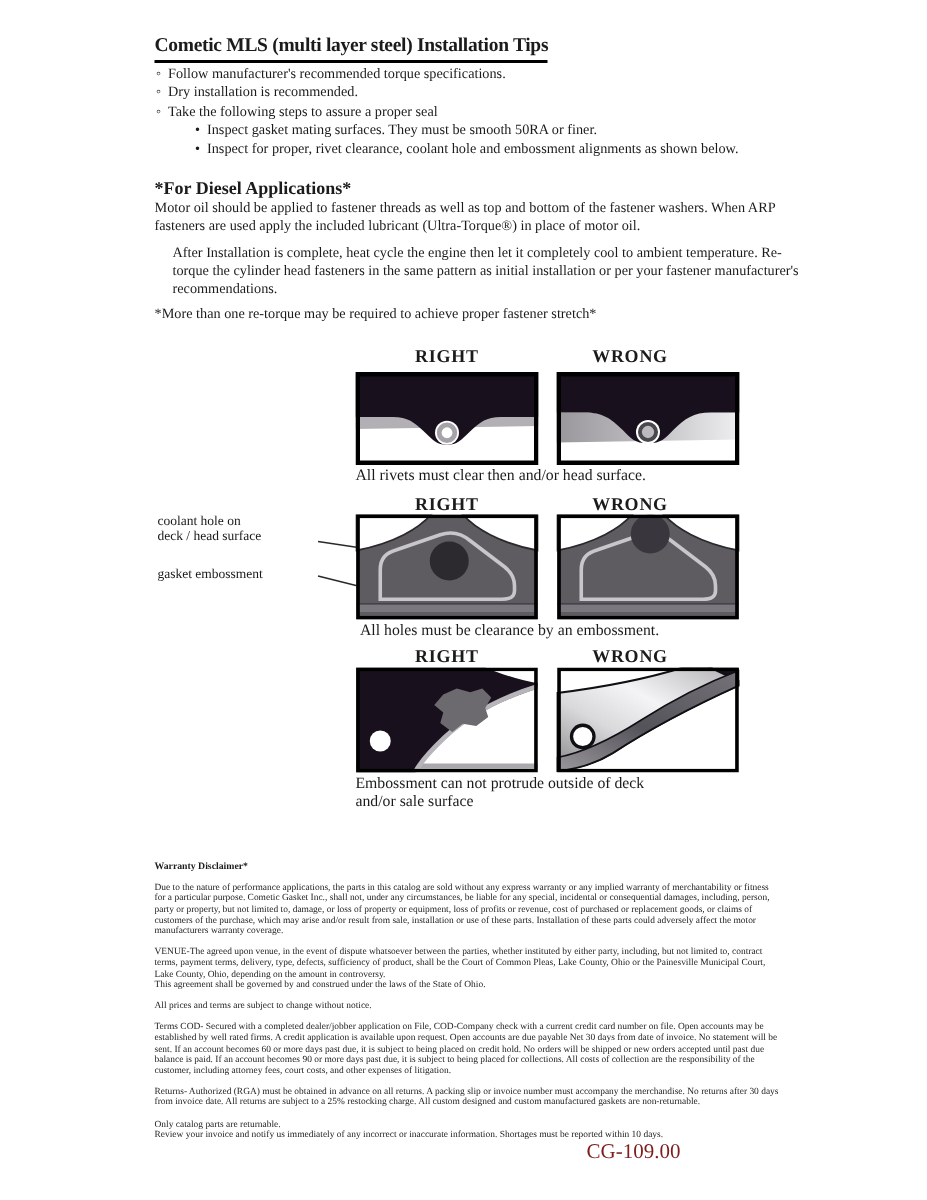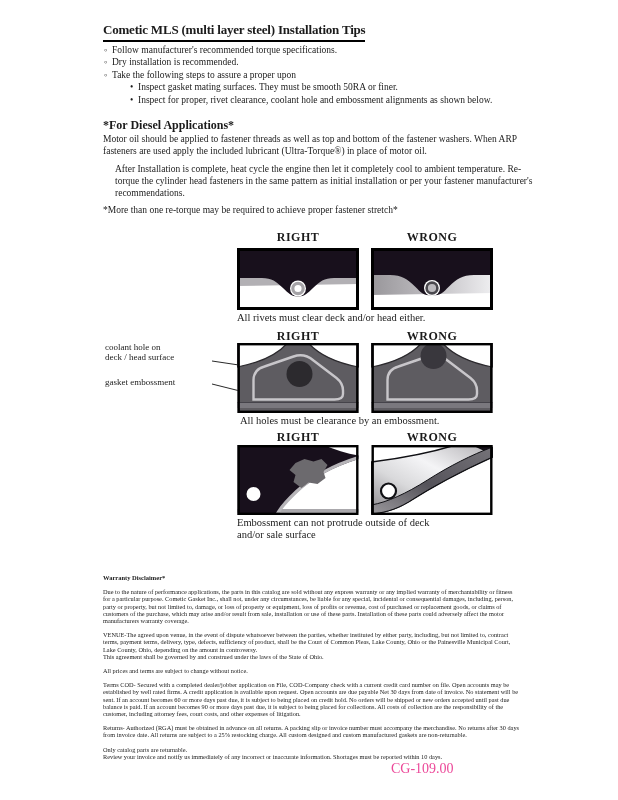--- a/index.html
+++ b/index.html
@@ -10,49 +10,49 @@
          border-bottom:2px solid #000;padding-bottom:2px;margin:0;display:inline-block;}
   .bullets{left:104px;top:44px;font-size:9.5px;line-height:12.4px;width:440px;}
   .b-line{white-space:nowrap;}
   .mk{display:inline-block;width:8px;}
   .sub{padding-left:26px;}
   .h2{left:103px;top:118px;font-size:12px;font-weight:bold;margin:0;}
   .para{left:103px;width:420px;font-size:9.5px;line-height:11.8px;}
   .p1{top:134px;}
   .p2{top:164px;margin-left:12px;}
   .note{top:205px;}
-  .dh{left:237px;width:256px;display:flex;gap:12px;font-size:12px;font-weight:bold;letter-spacing:0.5px;}
+  .dh{left:237px;width:256px;display:flex;font-size:12px;font-weight:bold;letter-spacing:0.5px;}
   .dh span{width:122px;text-align:center;}
   .dh1{top:230px;}.dh2{top:329px;}.dh3{top:430px;}
   .box{display:block;}
   .cap{font-size:10.5px;line-height:12px;}
   .cap1{left:237px;top:312px;}
   .cap2{left:240px;top:415px;}
   .cap3{left:237px;top:517px;}
   .lbl{left:105px;width:105px;text-align:left;font-size:9px;line-height:9.5px;}
   .lbl1{top:343px;}
   .lbl2{top:378px;}
   .leaders{left:105px;top:340px;pointer-events:none;}
   .disc{left:103px;top:574px;width:417px;font-size:6.3px;line-height:7.2px;}
   .disc p{margin:0 0 7px 0;}
   .disc p.tight{margin-bottom:0;}
   .disc .dh-head{font-weight:bold;font-size:6.5px;margin-bottom:7px;}
-  .footer{left:391px;top:761px;font-size:14px;color:#ec4899;}
+  .footer{left:391px;top:761px;font-size:14px;color:#7f1d1d;}
 </style>
 </head>
 <body>
 
 <div class="page">
 
   <h1 class="abs title">Cometic MLS (multi layer steel) Installation Tips</h1>
 
   <div class="abs bullets">
     <div class="b-line"><span class="mk">◦</span><span>Follow manufacturer's recommended torque specifications.</span></div>
     <div class="b-line"><span class="mk">◦</span><span>Dry installation is recommended.</span></div>
-    <div class="b-line"><span class="mk">◦</span><span>Take the following steps to assure a proper upon</span></div>
+    <div class="b-line"><span class="mk">◦</span><span>Take the following steps to assure a proper seal</span></div>
     <div class="b-line sub"><span class="mk">•</span><span>Inspect gasket mating surfaces.  They must be smooth 50RA or finer.</span></div>
     <div class="b-line sub"><span class="mk">•</span><span>Inspect for proper, rivet clearance, coolant hole and embossment alignments as shown below.</span></div>
   </div>
 
   <h2 class="abs h2">*For Diesel Applications*</h2>
   <div class="abs para p1">Motor oil should be applied to fastener threads as well as top and bottom of the fastener washers. When ARP fasteners are used apply the included lubricant (Ultra-Torque®) in place of motor oil.</div>
   <div class="abs para p2">After Installation is complete, heat cycle the engine then let it completely cool to ambient temperature. Re-torque the cylinder head fasteners in the same pattern as initial installation or per your fastener manufacturer's recommendations.</div>
   <div class="abs para note">*More than one re-torque may be required to achieve proper fastener stretch*</div>
 
   <div class="abs dh dh1">
@@ -75,21 +75,21 @@
           <stop offset="1" stop-color="#efeff1"></stop>
       </linearGradient>
     </defs>
     <rect width="122" height="62" fill="#ffffff"></rect>
     <path d="M0,27 L122,27 L122,45 L0,47 Z" fill="url(#gr1w)"></path>
     <path d="M0,0 H122 V27 H103 C91,27 86,31 78,38.5 C72,44.5 70,47.5 61,47.5 C52,47.5 50,44.5 44,38.5 C36,31 31,27 19,27 H0 Z" fill="#18101c"></path>
     <circle cx="61" cy="40" r="8" fill="#ffffff"></circle>
     <circle cx="61" cy="40" r="5.4" fill="#bcbabe" stroke="#4a484e" stroke-width="2.6"></circle>
     <rect x="1.5" y="1.5" width="119" height="59" fill="none" stroke="#000000" stroke-width="3"></rect>
   </svg>
-  <div class="abs cap cap1">All rivets must clear deck and/or head either.</div>
+  <div class="abs cap cap1">All rivets must clear then and/or head surface.</div>
 
   <div class="abs dh dh2">
     <span>RIGHT</span>
     <span>WRONG</span>
   </div>
   <div class="abs lbl lbl1">
     <div>coolant hole on</div>
     <div>deck / head surface</div>
   </div>
   <div class="abs lbl lbl2">gasket embossment</div>

